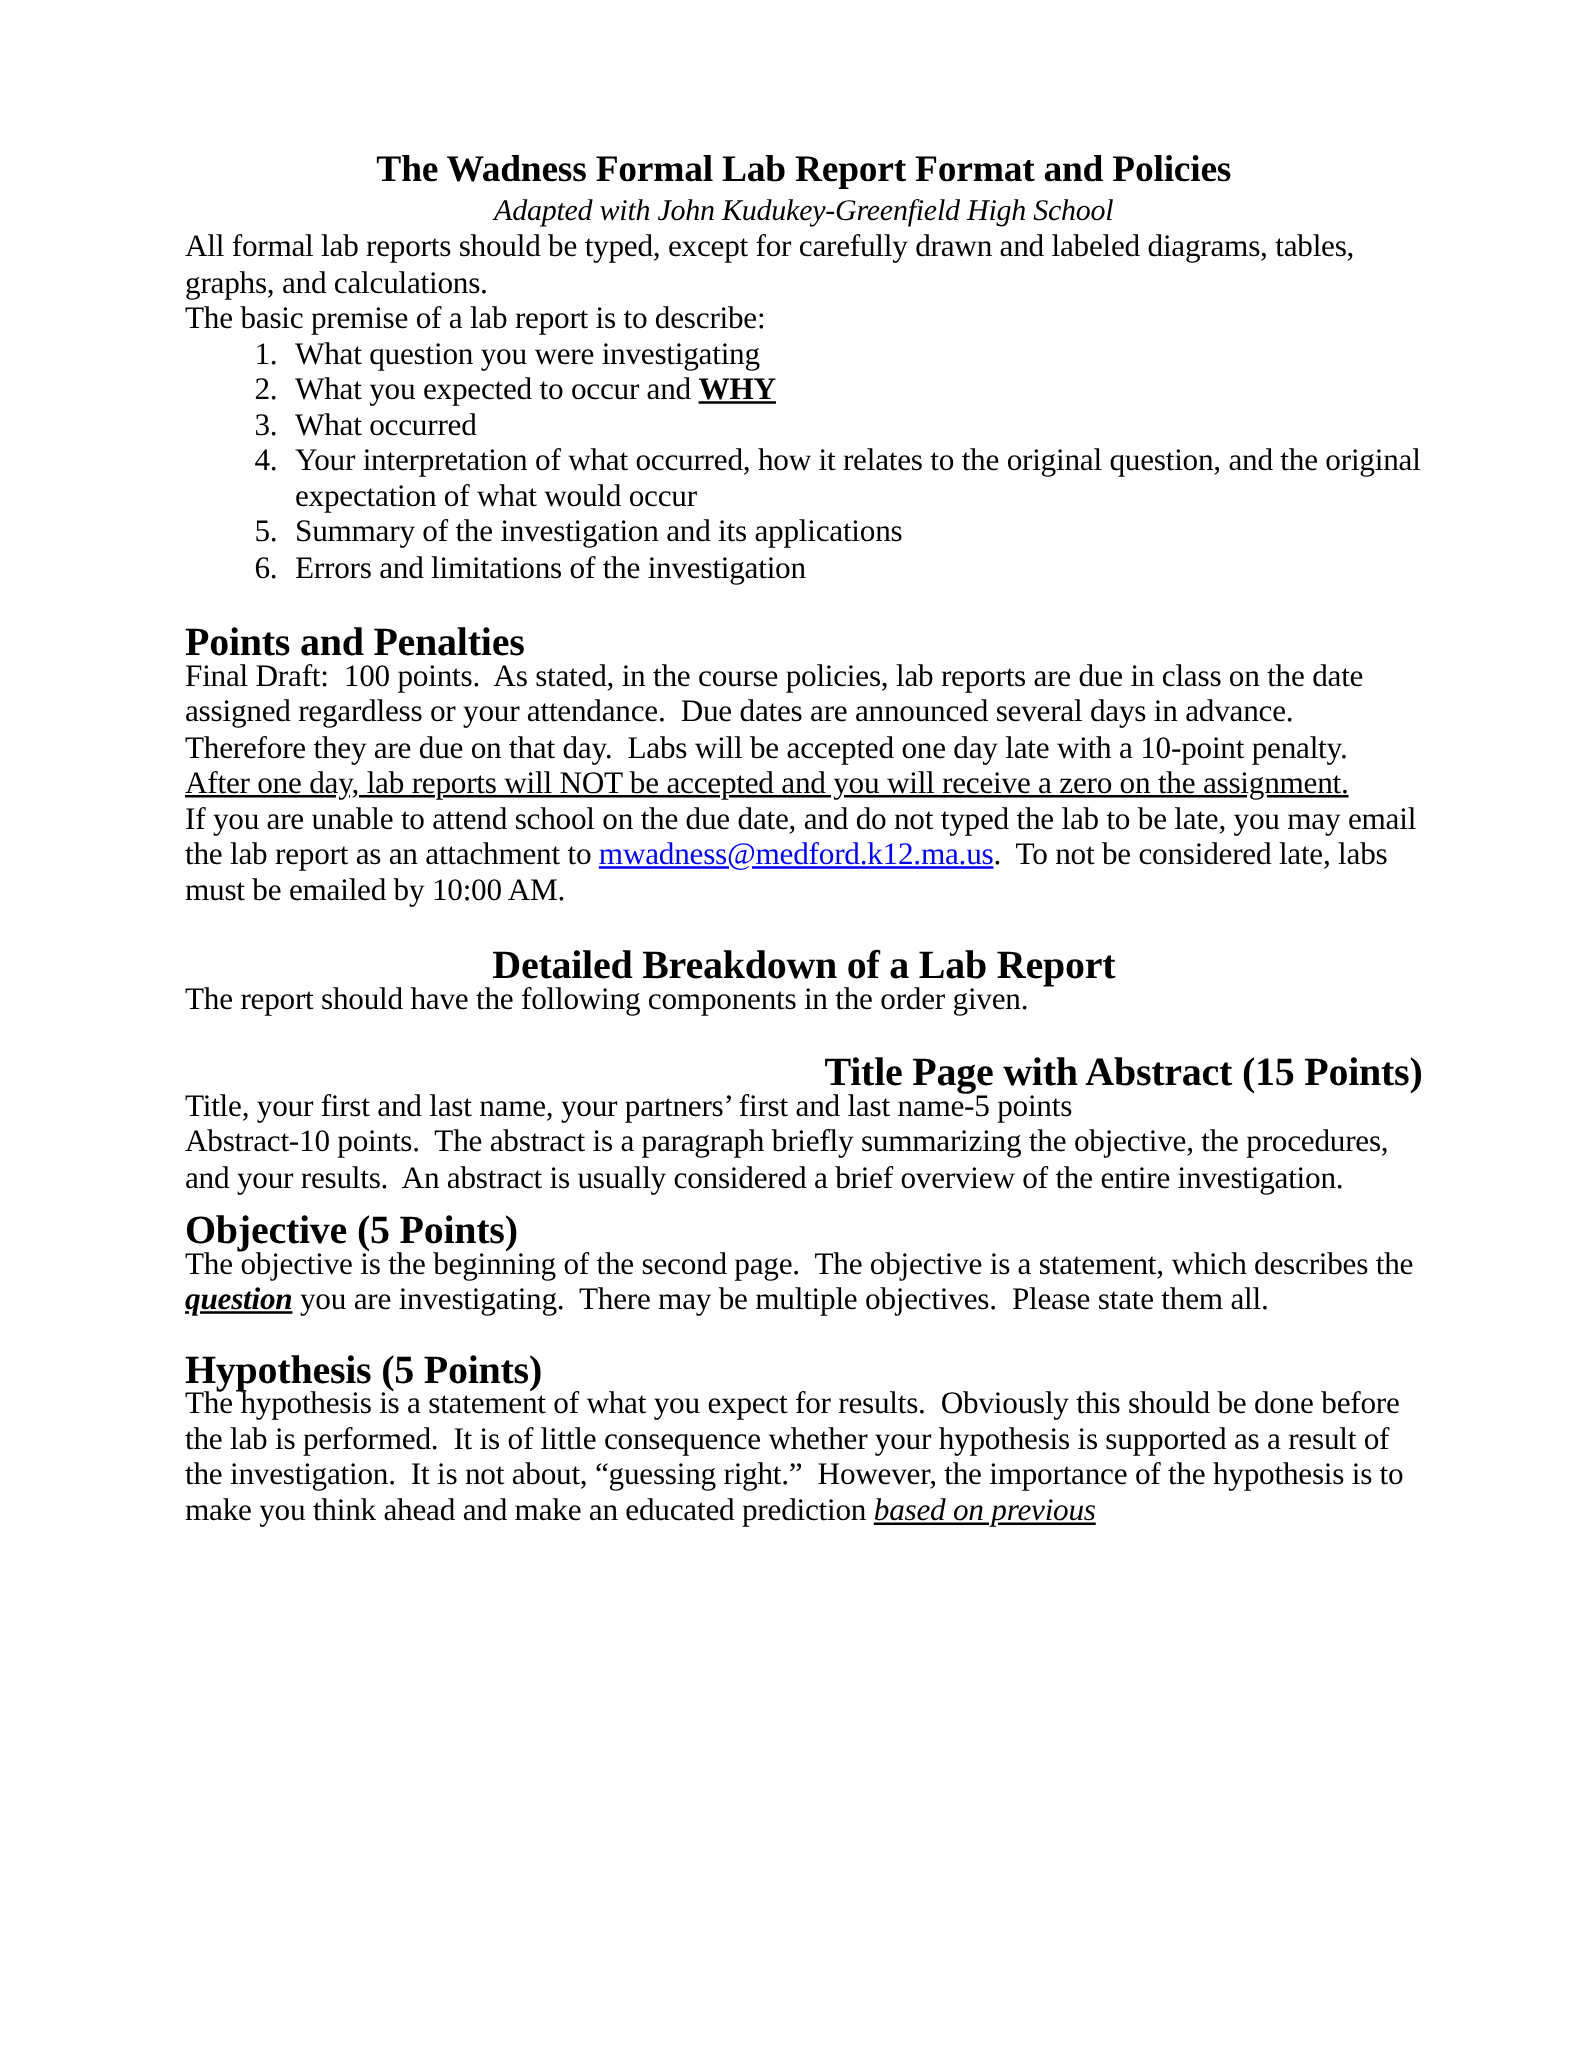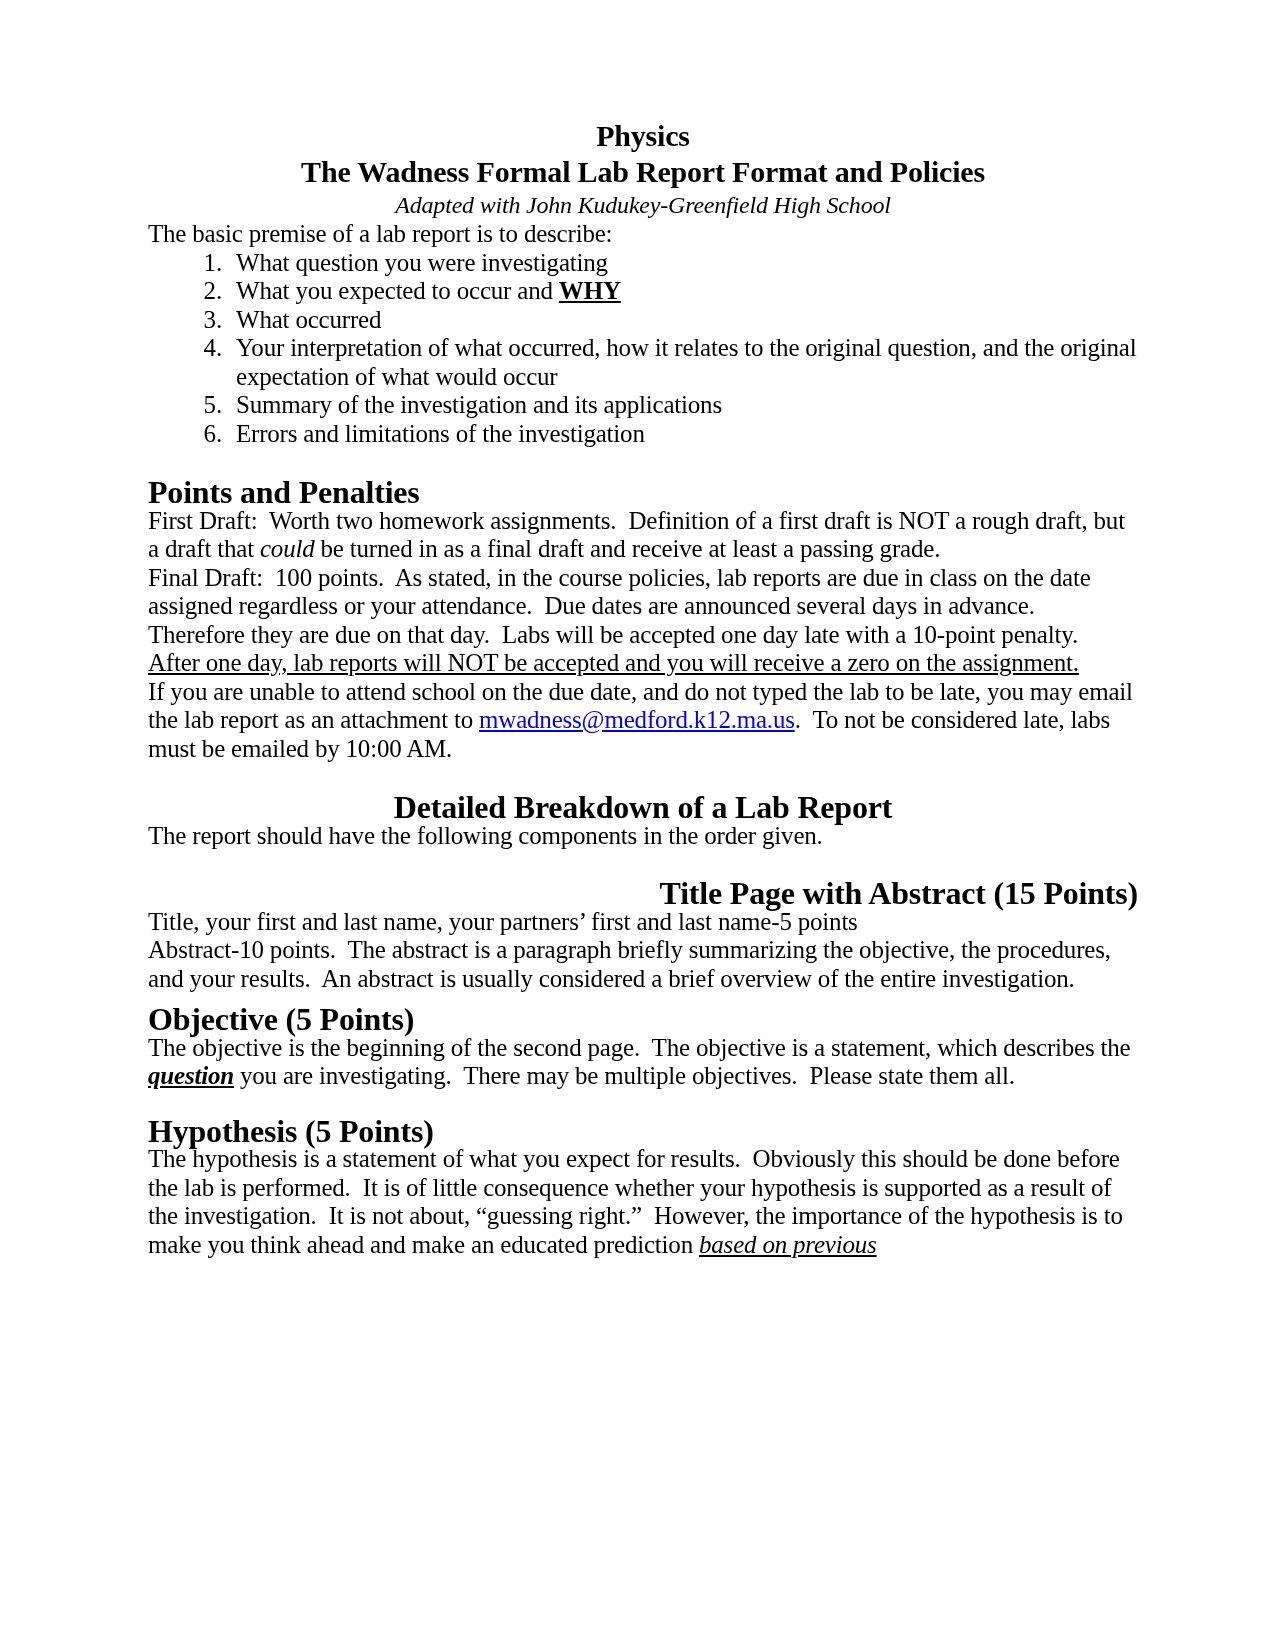--- a/index.html
+++ b/index.html
@@ -61,37 +61,36 @@
     color: #0000ee;
     text-decoration: underline;
     cursor: pointer;
   }
 </style>
 </head>
 <body>
 
 <div class="page">
 
-  <h1 class="title">Physics</h1>
   <h2 class="title">The Wadness Formal Lab Report Format and Policies</h2>
   <div class="attribution">Adapted with John Kudukey-Greenfield High School</div>
 
+  <p class="body intro">All formal lab reports should be typed, except for carefully drawn and labeled diagrams, tables, graphs, and calculations.</p>
 
   <p class="body premise-lead">The basic premise of a lab report is to describe:</p>
   <ol class="premise-list">
     <li><span>What question you were investigating</span></li>
     <li><span>What you expected to occur and </span><span class="b-u">WHY</span></li>
     <li><span>What occurred</span></li>
     <li><span>Your interpretation of what occurred, how it relates to the original question, and the original expectation of what would occur</span></li>
     <li><span>Summary of the investigation and its applications</span></li>
     <li><span>Errors and limitations of the investigation</span></li>
   </ol>
 
   <h3 class="section-heading mt30">Points and Penalties</h3>
-  <p class="body"><span>First Draft:  Worth two homework assignments.  Definition of a first draft is NOT a rough draft, but a draft that </span><span class="it">could</span><span> be turned in as a final draft and receive at least a passing grade.</span></p>
 
   <p class="body mt27"><span>Final Draft:  100 points.  As stated, in the course policies, lab reports are due in class on the date assigned regardless or your attendance.  Due dates are announced several days in advance.  Therefore they are due on that day.  Labs will be accepted one day late with a 10-point penalty.  </span><span class="u">After one day, lab reports will NOT be accepted and you will receive a zero on the assignment.</span></p>
 
   <p class="body mt26"><span>If you are unable to attend school on the due date, and do not typed the lab to be late, you may email the lab report as an attachment to </span><a class="email-link">mwadness@medford.k12.ma.us</a><span>.  To not be considered late, labs must be emailed by 10:00 AM.</span></p>
 
   <h3 class="section-heading centered mt30">Detailed Breakdown of a Lab Report</h3>
 
   <p class="body mt32">The report should have the following components in the order given.</p>
 
   <h3 class="section-heading mt29">Title Page with Abstract (15 Points)</h3>

